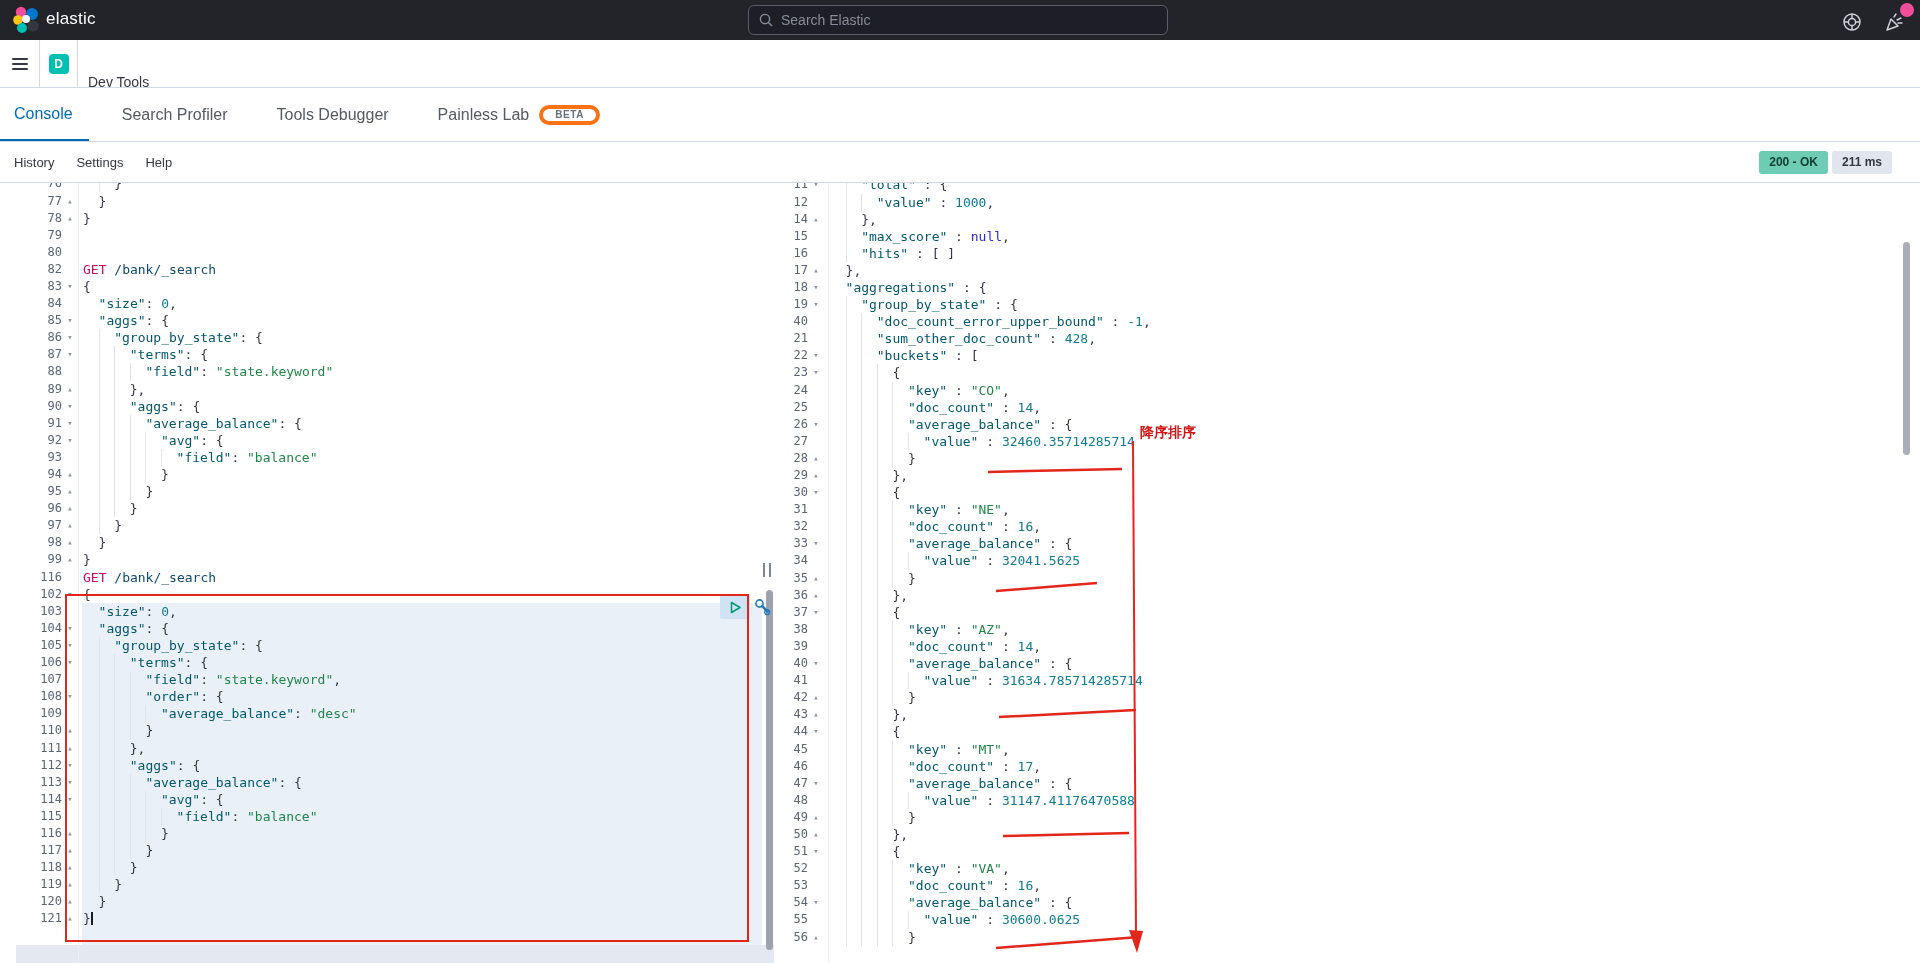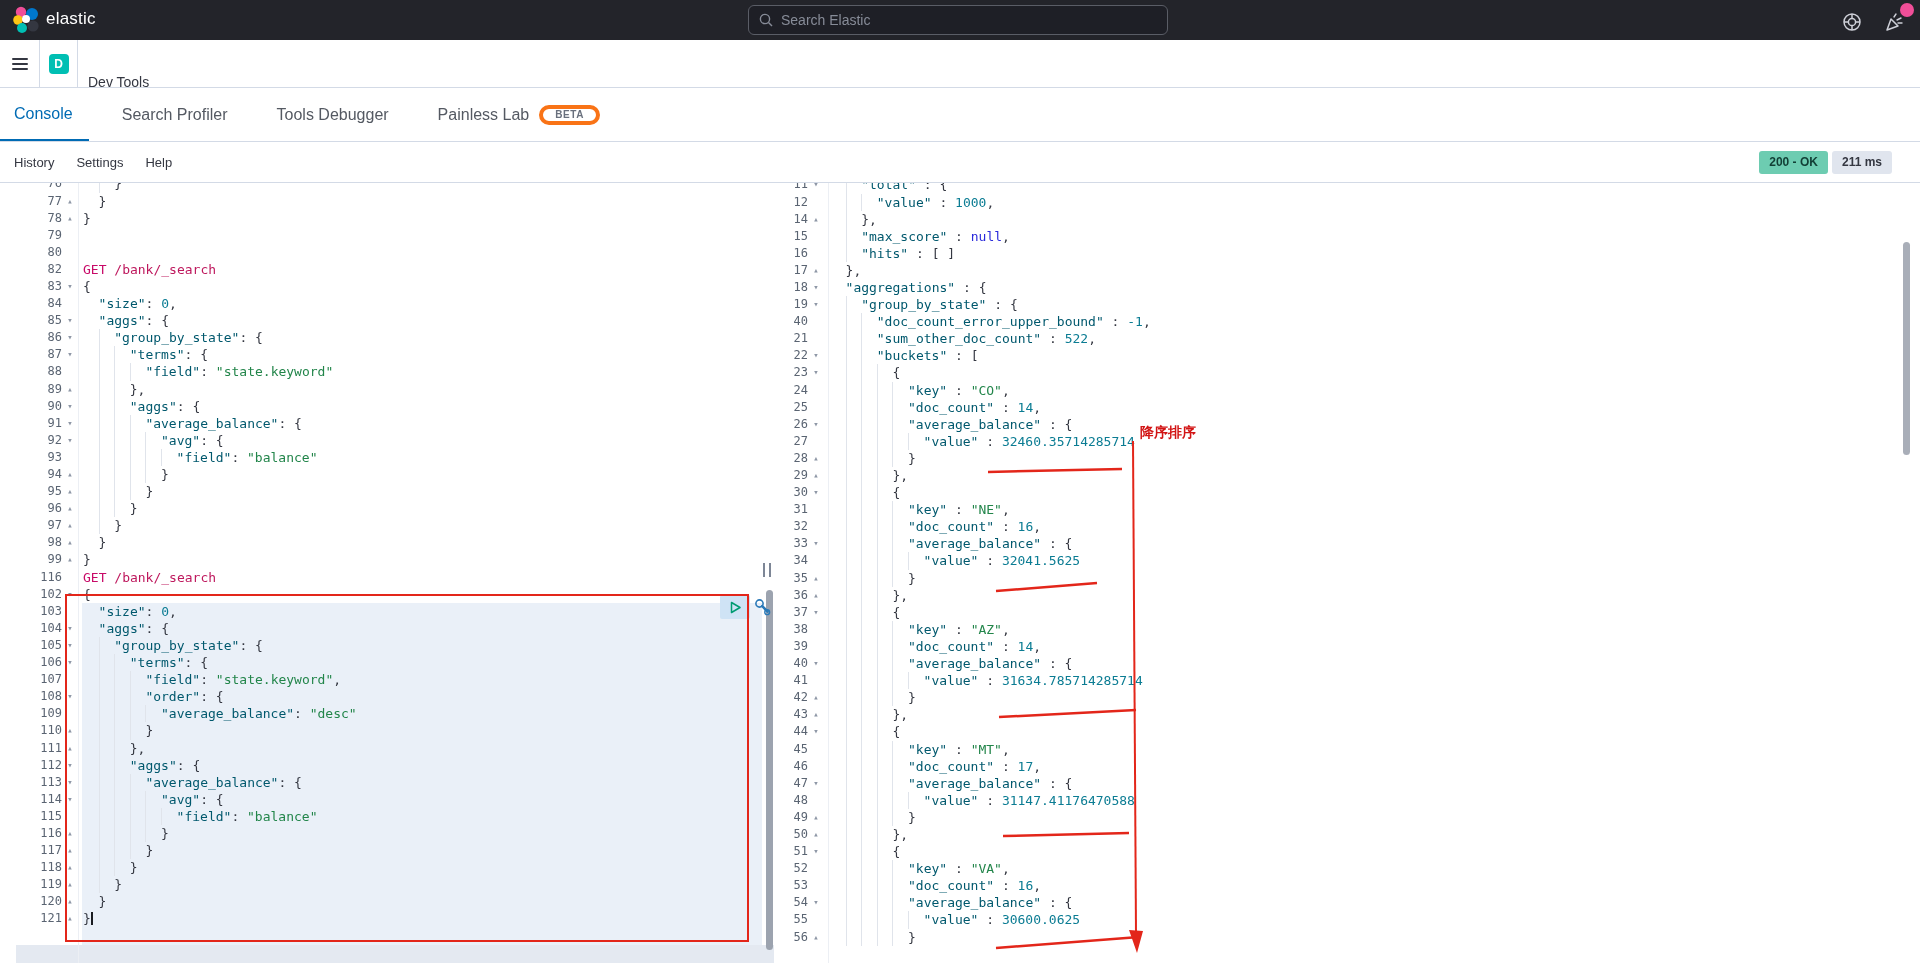--- a/index.html
+++ b/index.html
@@ -78,21 +78,21 @@
   .num { flex:none; text-align:right; font-size:12px; color:#5a6472; }
   #left-editor  .num { width:46px; }
   #right-editor .num { width:32px; }
   .fold { flex:none; width:16px; font-size:9px; color:#8e97a6; text-align:center;
     line-height:17.1px; }
   .codespan { flex:none; }
   #left-editor  .codespan { margin-left:5px; }
   #right-editor .codespan { margin-left:6px; }
   .ind { display:inline-block; position:relative; height:17.1px; vertical-align:top; }
   .guide { position:absolute; top:0; bottom:0; width:1px; background:#e0e4eb; }
-  .t-m { color:#c80a68; } .t-u { color:#be185d; } .t-k { color:#00586d; }
+  .t-m { color:#c80a68; } .t-u { color:#0c4a6e; } .t-k { color:#00586d; }
   .t-s { color:#22854a; } .t-v { color:#0b7c93; } .t-z { color:#2a2adb; }
   .t-p { color:#343741; }
   .caret { display:inline-block; width:2px; height:13px; background:#1a1c21;
     vertical-align:-2px; }
   .gutter-border { position:absolute; top:0; bottom:0; width:1px; background:#eceff4; }
 
   .req-highlight { position:absolute; left:66px; top:420px; width:680px; height:342px;
     background:#eaf0f8; }
   .active-line { position:absolute; left:0; top:762.4px; width:758px; height:17.2px;
     background:#e4e9f1; }
@@ -261,21 +261,21 @@
       <div class="lines" id="right-lines">
           <div class="cl"><span class="num">11</span><span class="fold">▾</span><span class="codespan"><span class="ind" style="width: 31.2px;"><span class="guide" style="left: 15.6px;"></span></span><span class="t-k">"total"</span><span class="t-p"> : {</span></span></div>
           <div class="cl"><span class="num">12</span><span class="fold"></span><span class="codespan"><span class="ind" style="width: 46.8px;"><span class="guide" style="left: 15.6px;"></span><span class="guide" style="left: 31.2px;"></span></span><span class="t-k">"value"</span><span class="t-p"> : </span><span class="t-v">1000</span><span class="t-p">,</span></span></div>
           <div class="cl"><span class="num">14</span><span class="fold">▴</span><span class="codespan"><span class="ind" style="width: 31.2px;"><span class="guide" style="left: 15.6px;"></span></span><span class="t-p">},</span></span></div>
           <div class="cl"><span class="num">15</span><span class="fold"></span><span class="codespan"><span class="ind" style="width: 31.2px;"><span class="guide" style="left: 15.6px;"></span></span><span class="t-k">"max_score"</span><span class="t-p"> : </span><span class="t-z">null</span><span class="t-p">,</span></span></div>
           <div class="cl"><span class="num">16</span><span class="fold"></span><span class="codespan"><span class="ind" style="width: 31.2px;"><span class="guide" style="left: 15.6px;"></span></span><span class="t-k">"hits"</span><span class="t-p"> : [ ]</span></span></div>
           <div class="cl"><span class="num">17</span><span class="fold">▴</span><span class="codespan"><span class="ind" style="width: 15.6px;"></span><span class="t-p">},</span></span></div>
           <div class="cl"><span class="num">18</span><span class="fold">▾</span><span class="codespan"><span class="ind" style="width: 15.6px;"></span><span class="t-k">"aggregations"</span><span class="t-p"> : {</span></span></div>
           <div class="cl"><span class="num">19</span><span class="fold">▾</span><span class="codespan"><span class="ind" style="width: 31.2px;"><span class="guide" style="left: 15.6px;"></span></span><span class="t-k">"group_by_state"</span><span class="t-p"> : {</span></span></div>
           <div class="cl"><span class="num">40</span><span class="fold"></span><span class="codespan"><span class="ind" style="width: 46.8px;"><span class="guide" style="left: 15.6px;"></span><span class="guide" style="left: 31.2px;"></span></span><span class="t-k">"doc_count_error_upper_bound"</span><span class="t-p"> : </span><span class="t-v">-1</span><span class="t-p">,</span></span></div>
-          <div class="cl"><span class="num">21</span><span class="fold"></span><span class="codespan"><span class="ind" style="width: 46.8px;"><span class="guide" style="left: 15.6px;"></span><span class="guide" style="left: 31.2px;"></span></span><span class="t-k">"sum_other_doc_count"</span><span class="t-p"> : </span><span class="t-v">522</span><span class="t-p">,</span></span></div>
+          <div class="cl"><span class="num">21</span><span class="fold"></span><span class="codespan"><span class="ind" style="width: 46.8px;"><span class="guide" style="left: 15.6px;"></span><span class="guide" style="left: 31.2px;"></span></span><span class="t-k">"sum_other_doc_count"</span><span class="t-p"> : </span><span class="t-v">428</span><span class="t-p">,</span></span></div>
           <div class="cl"><span class="num">22</span><span class="fold">▾</span><span class="codespan"><span class="ind" style="width: 46.8px;"><span class="guide" style="left: 15.6px;"></span><span class="guide" style="left: 31.2px;"></span></span><span class="t-k">"buckets"</span><span class="t-p"> : [</span></span></div>
           <div class="cl"><span class="num">23</span><span class="fold">▾</span><span class="codespan"><span class="ind" style="width: 62.4px;"><span class="guide" style="left: 15.6px;"></span><span class="guide" style="left: 31.2px;"></span><span class="guide" style="left: 46.8px;"></span></span><span class="t-p">{</span></span></div>
           <div class="cl"><span class="num">24</span><span class="fold"></span><span class="codespan"><span class="ind" style="width: 78px;"><span class="guide" style="left: 15.6px;"></span><span class="guide" style="left: 31.2px;"></span><span class="guide" style="left: 46.8px;"></span><span class="guide" style="left: 62.4px;"></span></span><span class="t-k">"key"</span><span class="t-p"> : </span><span class="t-s">"CO"</span><span class="t-p">,</span></span></div>
           <div class="cl"><span class="num">25</span><span class="fold"></span><span class="codespan"><span class="ind" style="width: 78px;"><span class="guide" style="left: 15.6px;"></span><span class="guide" style="left: 31.2px;"></span><span class="guide" style="left: 46.8px;"></span><span class="guide" style="left: 62.4px;"></span></span><span class="t-k">"doc_count"</span><span class="t-p"> : </span><span class="t-v">14</span><span class="t-p">,</span></span></div>
           <div class="cl"><span class="num">26</span><span class="fold">▾</span><span class="codespan"><span class="ind" style="width: 78px;"><span class="guide" style="left: 15.6px;"></span><span class="guide" style="left: 31.2px;"></span><span class="guide" style="left: 46.8px;"></span><span class="guide" style="left: 62.4px;"></span></span><span class="t-k">"average_balance"</span><span class="t-p"> : {</span></span></div>
           <div class="cl"><span class="num">27</span><span class="fold"></span><span class="codespan"><span class="ind" style="width: 93.6px;"><span class="guide" style="left: 15.6px;"></span><span class="guide" style="left: 31.2px;"></span><span class="guide" style="left: 46.8px;"></span><span class="guide" style="left: 62.4px;"></span><span class="guide" style="left: 78px;"></span></span><span class="t-k">"value"</span><span class="t-p"> : </span><span class="t-v">32460.35714285714</span></span></div>
           <div class="cl"><span class="num">28</span><span class="fold">▴</span><span class="codespan"><span class="ind" style="width: 78px;"><span class="guide" style="left: 15.6px;"></span><span class="guide" style="left: 31.2px;"></span><span class="guide" style="left: 46.8px;"></span><span class="guide" style="left: 62.4px;"></span></span><span class="t-p">}</span></span></div>
           <div class="cl"><span class="num">29</span><span class="fold">▴</span><span class="codespan"><span class="ind" style="width: 62.4px;"><span class="guide" style="left: 15.6px;"></span><span class="guide" style="left: 31.2px;"></span><span class="guide" style="left: 46.8px;"></span></span><span class="t-p">},</span></span></div>
           <div class="cl"><span class="num">30</span><span class="fold">▾</span><span class="codespan"><span class="ind" style="width: 62.4px;"><span class="guide" style="left: 15.6px;"></span><span class="guide" style="left: 31.2px;"></span><span class="guide" style="left: 46.8px;"></span></span><span class="t-p">{</span></span></div>
           <div class="cl"><span class="num">31</span><span class="fold"></span><span class="codespan"><span class="ind" style="width: 78px;"><span class="guide" style="left: 15.6px;"></span><span class="guide" style="left: 31.2px;"></span><span class="guide" style="left: 46.8px;"></span><span class="guide" style="left: 62.4px;"></span></span><span class="t-k">"key"</span><span class="t-p"> : </span><span class="t-s">"NE"</span><span class="t-p">,</span></span></div>

